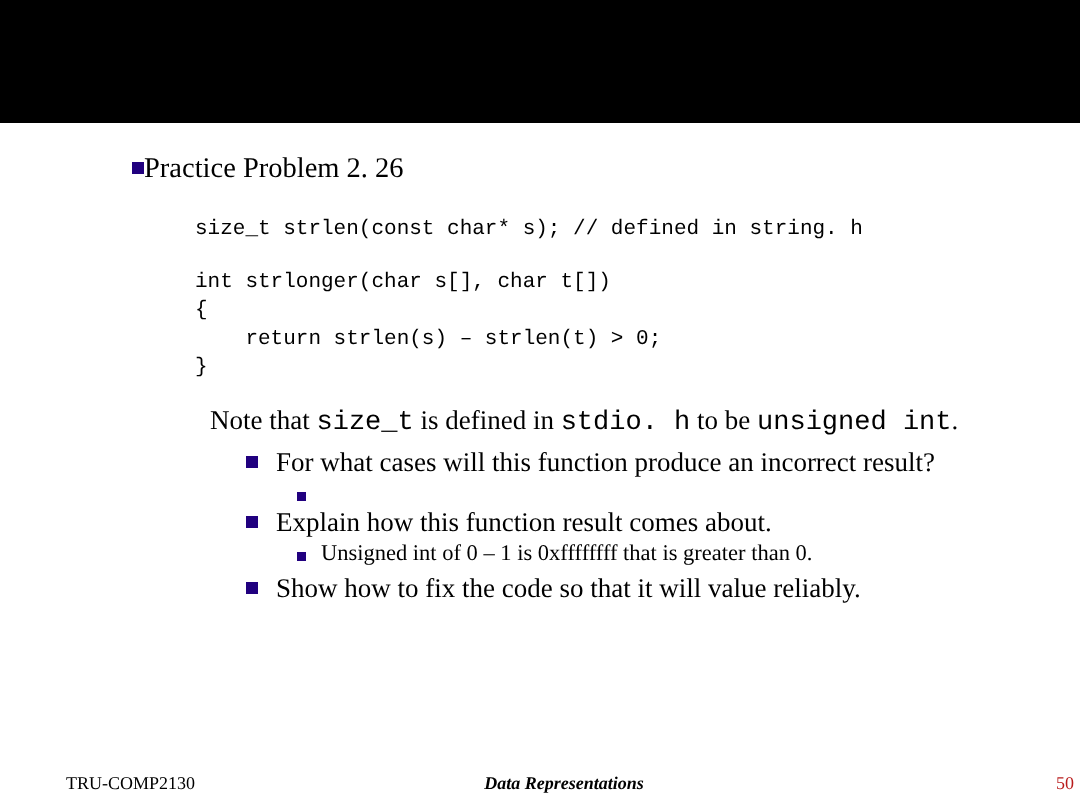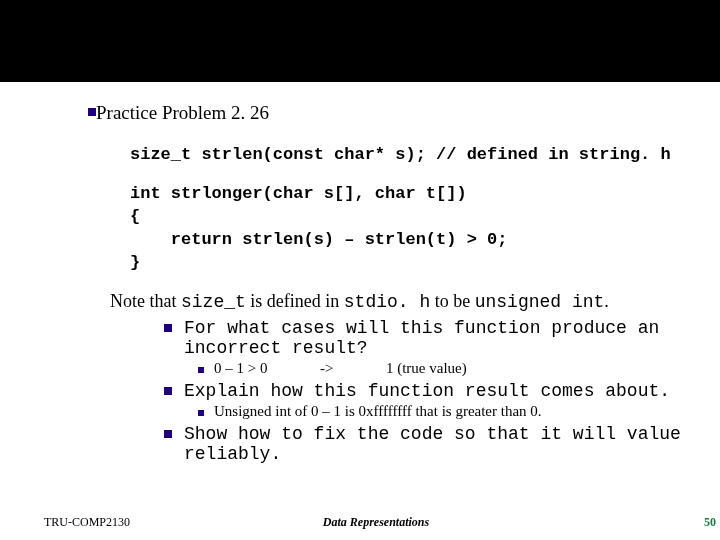--- a/index.html
+++ b/index.html
@@ -39,42 +39,40 @@
     height: 6px;
     background: #21007f;
     flex: 0 0 auto;
     margin-top: 7px;
   }
   .title-l1 {
     font-size: 19px;
   }
   .code {
     font-family: "Courier New", Courier, monospace;
-    font-size: 17px;
+    font-size: 14px;
     line-height: 1.35;
     white-space: pre;
     margin-left: 42px;
     margin-bottom: 16px;
-    font-weight: bold;
   }
   .note {
     font-size: 18px;
-    margin-left: 22px;
+    margin-left: 52px;
     margin-bottom: 6px;
   }
   .mono { font-family: "Courier New", Courier, monospace; }
   .sub {
     margin-left: 76px;
   }
   .row-l2 {
     display: flex;
     align-items: flex-start;
     gap: 12px;
     margin-top: 4px;
-    font-family: Liberation Mono, monospace;
   }
   .txt-l2 { font-size: 18px; }
   .row-l3 {
     display: flex;
     align-items: flex-start;
     gap: 10px;
     margin-left: 34px;
     margin-top: 2px;
   }
   .txt-l3 { font-size: 15px; }
@@ -93,22 +91,22 @@
   }
   .footer-center {
     width: 100%;
     text-align: center;
     font-weight: bold;
     font-style: italic;
   }
   .footer-right {
     position: absolute;
     right: 20px;
-    color: #15803d;
-    font-weight: bold;
+    color: #b91c1c;
+    font-weight: normal;
   }
 </style>
 </head>
 <body>
 
 <div class="topbar"></div>
 
 <div class="content">
 
   <div class="row-l1">
@@ -128,27 +126,20 @@
   </div>
 
   <div class="sub">
 
     <div class="row-l2">
       <span class="bullet"></span>
       <span class="txt-l2">For what cases will this function produce an incorrect result?</span>
     </div>
     <div class="row-l3">
       <span class="bullet-sm"></span>
-      <span class="txt-l3">
-        <span>0 – 1 &gt; 0</span>
-        &nbsp;&nbsp;&nbsp;&nbsp;&nbsp;&nbsp;&nbsp;&nbsp;&nbsp;&nbsp;&nbsp;&nbsp;
-        <span>-&gt;</span>
-        &nbsp;&nbsp;&nbsp;&nbsp;&nbsp;&nbsp;&nbsp;&nbsp;&nbsp;&nbsp;&nbsp;&nbsp;
-        <span>1 (true value)</span>
-      </span>
     </div>
 
     <div class="row-l2">
       <span class="bullet"></span>
       <span class="txt-l2">Explain how this function result comes about.</span>
     </div>
     <div class="row-l3">
       <span class="bullet-sm"></span>
       <span class="txt-l3">Unsigned int of  0 – 1 is 0xffffffff that is greater than 0.</span>
     </div>

